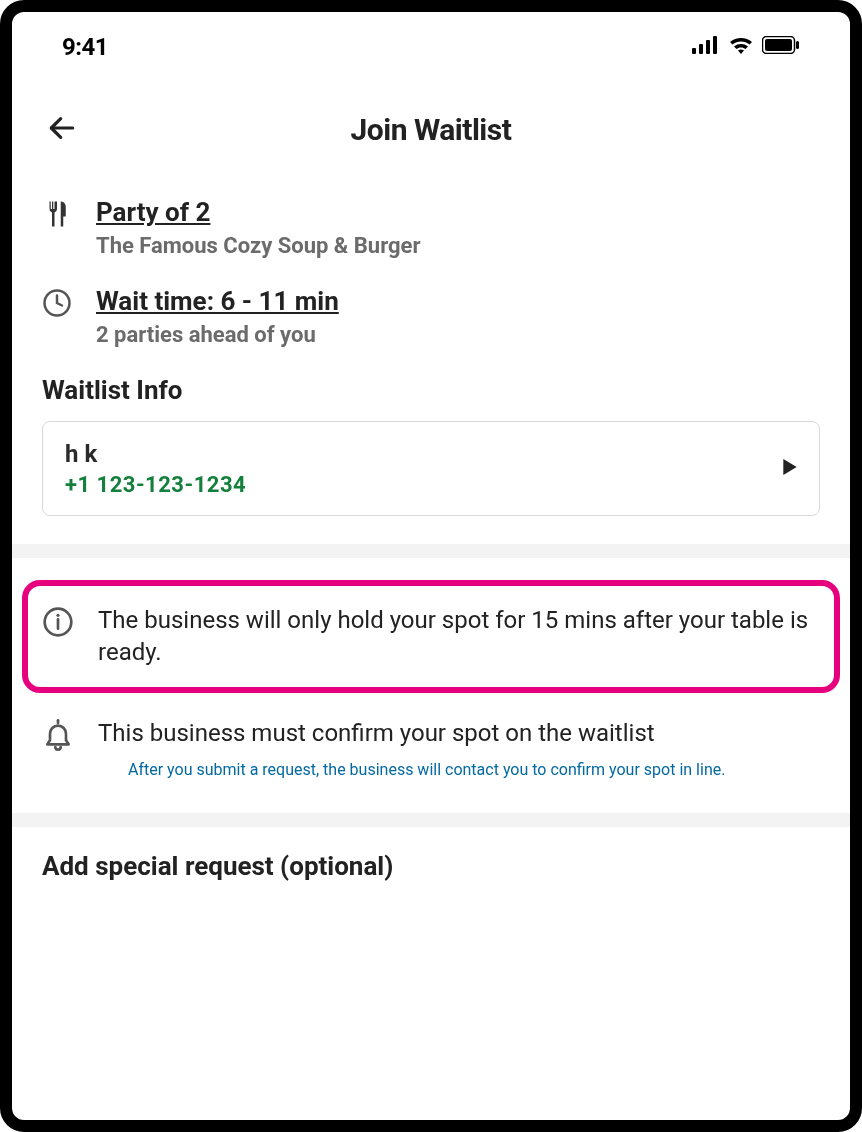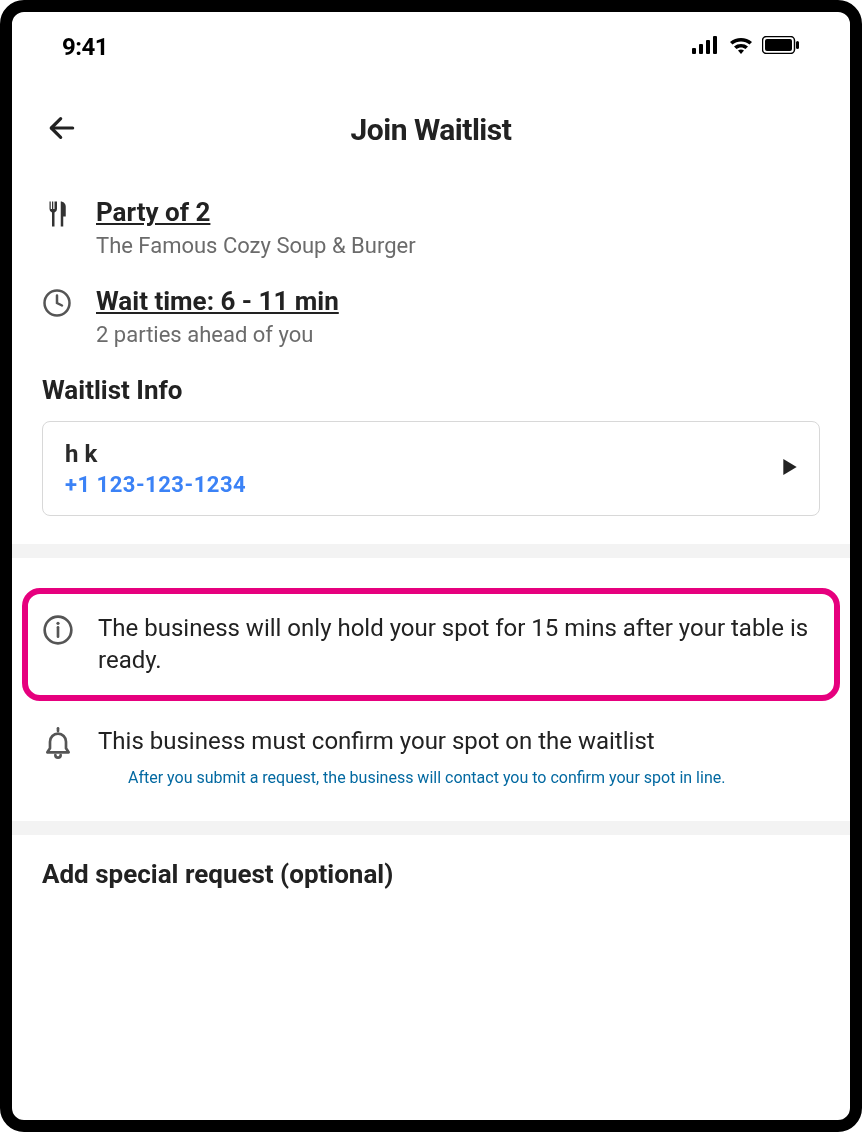--- a/index.html
+++ b/index.html
@@ -81,20 +81,21 @@
   .info-title {
     font-size: 26px;
     font-weight: 700;
     color: #222;
     margin-bottom: 6px;
     text-decoration: underline;
   }
   .info-sub {
     font-size: 22px;
     color: #6b6b6b;
+    font-weight: bold;
   }
   .section-heading {
     font-size: 26px;
     font-weight: 700;
     color: #222;
     margin: 20px 0 16px 0;
   }
   .contact-card {
     border: 1px solid #d8d8d8;
     border-radius: 8px;
@@ -105,21 +106,21 @@
     cursor: pointer;
     font-weight: bold;
   }
   .contact-name {
     font-size: 24px;
     color: #2a2a2a;
     margin-bottom: 4px;
   }
   .contact-phone {
     font-size: 22px;
-    color: #3b82f6;
+    color: #15803d;
     letter-spacing: 0.5px;
   }
   .divider {
     height: 14px;
     background: #f3f3f3;
     margin: 28px -30px 0 -30px;
   }
   .notice-section {
     padding: 22px 30px 0 30px;
   }
@@ -145,21 +146,21 @@
     font-size: 16px;
     color: #0369a1;
     margin-top: 10px;
     line-height: 1.35;
     margin-left: 30px;
   }
   .highlight-box {
     border: 6px solid #e6007e;
     border-radius: 18px;
     padding: 10px 14px;
-    margin: 8px -20px 16px -20px;
+    margin: 0 -20px 16px -20px;
   }
   .special-heading {
     font-size: 26px;
     font-weight: 700;
     color: #222;
     padding: 0 30px;
     margin-top: 4px;
   }
 </style>
 </head>

